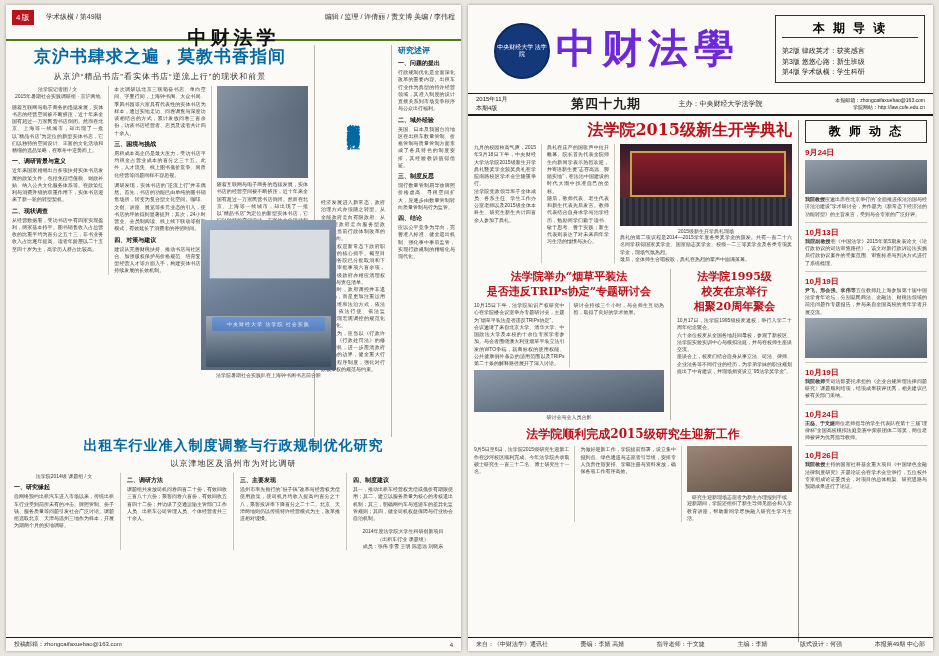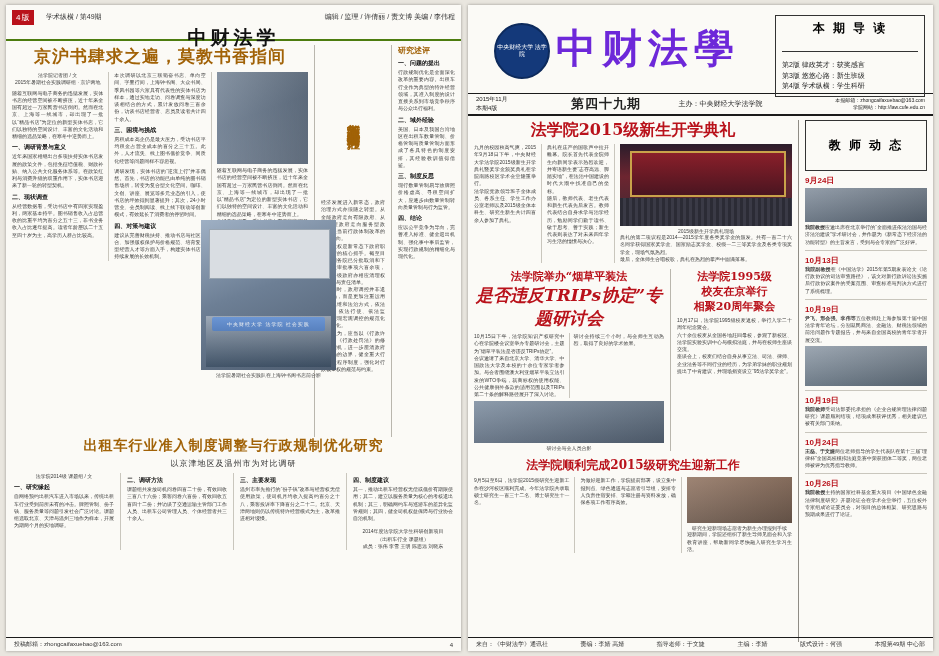--- a/index.html
+++ b/index.html
@@ -8,38 +8,38 @@
   .sheet{position:absolute;background:#fbfaf6;box-shadow:0 0 3px rgba(0,0,0,.35);}
   .left{left:6px;top:5px;width:455px;height:646px;padding:0;}
   .right{left:468px;top:5px;width:465px;height:646px;}
   .hdr{position:relative;height:34px;border-bottom:2px solid #4d7c0f;}
   .hdr .badge{position:absolute;left:6px;top:5px;background:#b9121b;color:#fff;font-size:8px;padding:2px 4px;letter-spacing:1px;}
   .hdr .small{position:absolute;top:7px;font-size:7px;color:#333;}
   .hdr .l2{left:40px;}
   .hdr .r2{right:6px;}
   .hdr .mast{position:absolute;left:50%;top:4px;transform:translateX(-50%);font-family:"DejaVu Serif","Liberation Serif",serif;font-weight:bold;font-size:19px;letter-spacing:4px;color:#111;margin-top:16px;}
   .cols{position:relative;padding:4px 6px;}
-  .headline{font-family:"DejaVu Serif","Liberation Serif",serif;font-weight:bold;text-align:center;color:#a16207;}
+  .headline{font-family:"DejaVu Serif","Liberation Serif",serif;font-weight:bold;text-align:center;color:#0369a1;}
   .h1{font-size:17px;letter-spacing:1px;}
   .h2{font-size:13px;letter-spacing:1px;}
   .sub{font-size:8px;text-align:center;color:#333;letter-spacing:1px;margin-top:3px;}
   .tiny{font-size:5px;line-height:1.45;color:#3a3a3a;text-align:justify;}
   .tinyc{font-size:5px;line-height:1.45;color:#3a3a3a;text-align:center;}
   .secttl{font-size:6px;font-weight:bold;color:#111;margin:3px 0 1px;}
   .photo{background:#7b8ba0;position:relative;overflow:hidden;}
   .photo .g1{position:absolute;inset:0;background:linear-gradient(160deg,#9fb0c4 0%,#6d7f95 45%,#4e5d70 100%);}
   .photo .g2{position:absolute;inset:0;background:linear-gradient(20deg,rgba(255,255,255,.18),rgba(0,0,0,.25));}
   .cap{font-size:5px;color:#444;text-align:center;margin-top:2px;}
   .footer{position:absolute;left:0;right:0;bottom:0;height:14px;border-top:1px solid #1b1b1b;font-size:6px;color:#333;display:flex;align-items:center;justify-content:space-between;padding:0 8px;box-sizing:border-box;}
   
   .rhead{position:relative;height:88px;border-bottom:1px solid #1b1b1b;}
   .logo{position:absolute;left:26px;top:18px;width:52px;height:52px;border-radius:50%;background:#14397a;color:#fff;display:flex;align-items:center;justify-content:center;font-size:6px;text-align:center;line-height:1.2;border:2px solid #0d2a5c;}
   .rmast{position:absolute;left:88px;top:16px;font-family:"DejaVu Serif","Liberation Serif",serif;font-weight:bold;font-size:40px;letter-spacing:6px;color:#6d28d9;}
   .guide{position:absolute;right:8px;top:10px;width:150px;border:1px solid #333;padding:4px 6px;box-sizing:border-box;}
-  .guide .gt{text-align:center;font-family:"DejaVu Serif","Liberation Serif",serif;font-weight:bold;font-size:12px;letter-spacing:2px;border-bottom:1px solid #333;padding-bottom:14px;margin-bottom:8px;}
+  .guide .gt{text-align:center;font-family:"DejaVu Serif","Liberation Serif",serif;font-weight:bold;font-size:12px;letter-spacing:2px;border-bottom:1px solid #333;padding-bottom:0;margin-bottom:8px;}
   .guide .gi{font-size:7px;color:#222;line-height:1.5;}
   .ribbon{position:relative;height:20px;border-bottom:2px solid #1b1b1b;display:flex;align-items:center;font-size:7px;color:#222;}
   .ribbon .issue{font-family:"DejaVu Serif","Liberation Serif",serif;font-weight:bold;font-size:13px;letter-spacing:1px;}
   .rbody{position:relative;}
   .redttl{font-family:"DejaVu Serif","Liberation Serif",serif;font-weight:bold;color:#b9121b;text-align:center;}
   .box{border:1px solid #333;}
   .datehd{font-weight:bold;font-size:8px;color:#b9121b;}
   .stage{background:linear-gradient(180deg,#2b1d2b 0%,#6d2530 40%,#3a2a33 100%);}
   .grouppic{background:linear-gradient(180deg,#8ea0b4,#4a5a6e);}
 </style>
@@ -54,20 +54,21 @@
       <div class="small l2">学术纵横 / 第49期</div>
       <div class="mast">中财法学</div>
       <div class="small r2">编辑 / 监理 / 许倩丽 / 责文博   美编 / 李伟程</div>
     </div>
 
     <div class="cols" style="height:400px;">
       <div style="display:flex;gap:6px;height:392px;">
 
         <div style="flex:0 0 296px;">
           <div class="headline h1">京沪书肆求之遍，莫教书香指间</div>
+          <div class="sub">从京沪“精品书店”看实体书店“逆流上行”的现状和前景</div>
           <div style="display:flex;gap:5px;margin-top:4px;">
             <div style="flex:1;">
               <div class="tinyc">法学院记者团 / 文</div>
               <div class="tinyc">2015年暑期社会实践调研组 · 京沪两地</div>
               <div class="tiny" style="margin-top:3px;">随着互联网与电子商务的迅猛发展，实体书店的经营空间被不断挤压，近十年来全国有超过一万家民营书店倒闭。然而在北京、上海等一线城市，却出现了一批以“精品书店”为定位的新型实体书店，它们以独特的空间设计、丰富的文化活动和精细的选品策略，在寒冬中逆势而上。</div>
               <div class="secttl">一、调研背景与意义</div>
               <div class="tiny">近年来国家相继出台多项扶持实体书店发展的政策文件，包括免征增值税、财政补贴、纳入公共文化服务体系等。在政策红利与消费升级的双重作用下，实体书店迎来了新一轮的转型契机。</div>
               <div class="secttl">二、现状调查</div>
               <div class="tiny">从经营数据看，受访书店中有四家实现盈利，两家基本持平。图书销售收入占总营收的比重平均为百分之五十三，非书业务收入占比逐年提高。读者年龄层以二十五至四十岁为主，高学历人群占比较高。</div>
             </div>
@@ -184,21 +185,21 @@
       <div style="flex:1;text-align:center;">主办：中央财经大学法学院</div>
       <div style="width:150px;text-align:right;font-size:5px;line-height:1.5;">
         <div>本报邮箱：zhongcaifaxuebao@163.com</div>
         <div>学院网站：http://law.cufe.edu.cn</div>
       </div>
     </div>
 
     <div class="rbody" style="position:relative;height:530px;padding:4px 6px;box-sizing:border-box;">
       <div style="display:flex;gap:6px;height:100%;">
 
-        <div style="flex:0 0 318px;display:flex;flex-direction:column;gap:4px;">
+        <div style="flex:0 0 318px;display:flex;flex-direction:column;gap:4px;align-items:flex-end;">
           <div class="redttl" style="font-size:16px;line-height:1.25;">法学院2015级新生开学典礼</div>
 
           <div style="display:flex;gap:5px;">
             <div style="flex:0 0 62px;">
               <div class="tiny">九月的校园秋高气爽，2015年9月18日下午，中央财经大学法学院2015级新生开学典礼暨奖学金颁奖典礼在学院南路校区学术会堂隆重举行。</div>
               <div class="tiny">法学院党政领导班子全体成员、各系主任、学生工作办公室老师以及2015级全体本科生、研究生新生共计四百余人参加了典礼。</div>
             </div>
             <div style="width:1px;background:#c9c6bd;"></div>
             <div style="flex:0 0 62px;">
               <div class="tiny">典礼在庄严的国歌声中拉开帷幕。院长首先代表全院师生向新同学表示热烈欢迎，并寄语新生要“志存高远、脚踏实地”，在法治中国建设的时代大潮中找准自己的坐标。</div>
@@ -212,21 +213,21 @@
               </div>
               <div class="cap">2015级新生开学典礼现场</div>
               <div class="tiny">典礼的第二项议程是2014—2015学年度各类奖学金的颁发。共有一百二十六名同学获得国家奖学金、国家励志奖学金、校级一二三等奖学金及各类专项奖学金，现场气氛热烈。</div>
               <div class="tiny">最后，全体师生合唱校歌，典礼在热烈的掌声中圆满落幕。</div>
             </div>
           </div>
 
           <div style="display:flex;gap:6px;margin-top:2px;">
             <div style="flex:0 0 190px;">
               <div class="redttl" style="font-size:11px;">法学院举办“烟草平装法</div>
-              <div class="redttl" style="font-size:17px;font-style:italic;">是否违反TRIPs协定”专题研讨会</div>
+              <div class="redttl" style="font-size:11px;">是否违反TRIPs协定”专题研讨会</div>
               <div style="display:flex;gap:4px;margin-top:3px;">
                 <div style="flex:1;">
                   <div class="tiny">10月15日下午，法学院知识产权研究中心在学院楼会议室举办专题研讨会，主题为“烟草平装法是否违反TRIPs协定”。</div>
                   <div class="tiny">会议邀请了来自北京大学、清华大学、中国政法大学及本校的十余位专家学者参加。与会者围绕澳大利亚烟草平装立法引发的WTO争端，就商标权的使用权能、公共健康例外条款的适用范围以及TRIPs第二十条的解释路径展开了深入讨论。</div>
                 </div>
                 <div style="width:1px;background:#c9c6bd;"></div>
                 <div style="flex:1;">
                   <div class="tiny">研讨会持续三个小时，与会师生互动热烈，取得了良好的学术效果。</div>
                 </div>
               </div>
@@ -264,21 +265,21 @@
                 <div class="cap">研究生迎新现场志愿者为新生办理报到手续</div>
                 <div class="tiny">迎新期间，学院还组织了新生导师见面会和入学教育讲座，帮助新同学尽快融入研究生学习生活。</div>
               </div>
             </div>
           </div>
         </div>
 
         <div style="width:1px;background:#8f8c85;"></div>
 
         <div style="flex:1;">
-          <div class="box" style="text-align:center;font-family:'DejaVu Serif',serif;font-weight:bold;font-size:12px;letter-spacing:2px;padding:16px 0;margin-bottom:4px;">教 师 动 态</div>
+          <div class="box" style="text-align:center;font-family:'DejaVu Serif',serif;font-weight:bold;font-size:12px;letter-spacing:2px;padding:2px 0;margin-bottom:4px;">教 师 动 态</div>
 
           <div>
             <div class="datehd">9月24日</div>
             <div class="photo" style="height:34px;margin:2px 0;background:linear-gradient(180deg,#9aa7b6,#4d5b6b);">
                 <div class="g2"></div>
               </div>
             <div class="tiny"><b>我院教授</b><span>应邀出席在北京举行的“全面推进依法治国与经济法治建设”学术研讨会，并作题为《新常态下经济法的功能转型》的主旨发言，受到与会专家的广泛好评。</span></div>
           </div>
 
           <div style="border-top:1px solid #c9c6bd;margin:4px 0;"></div>

